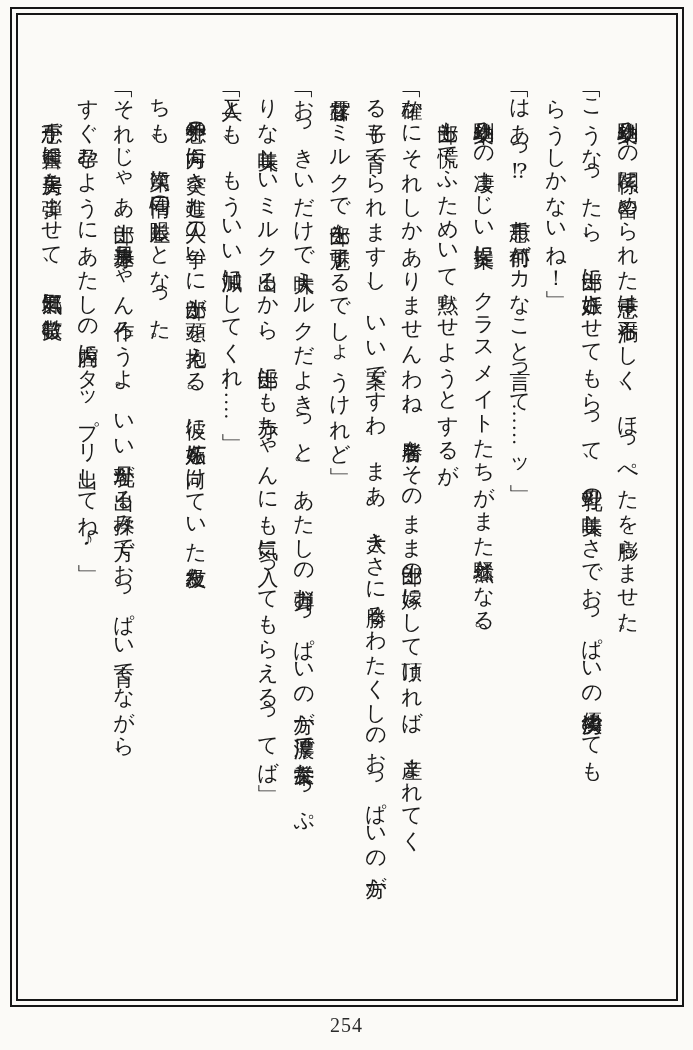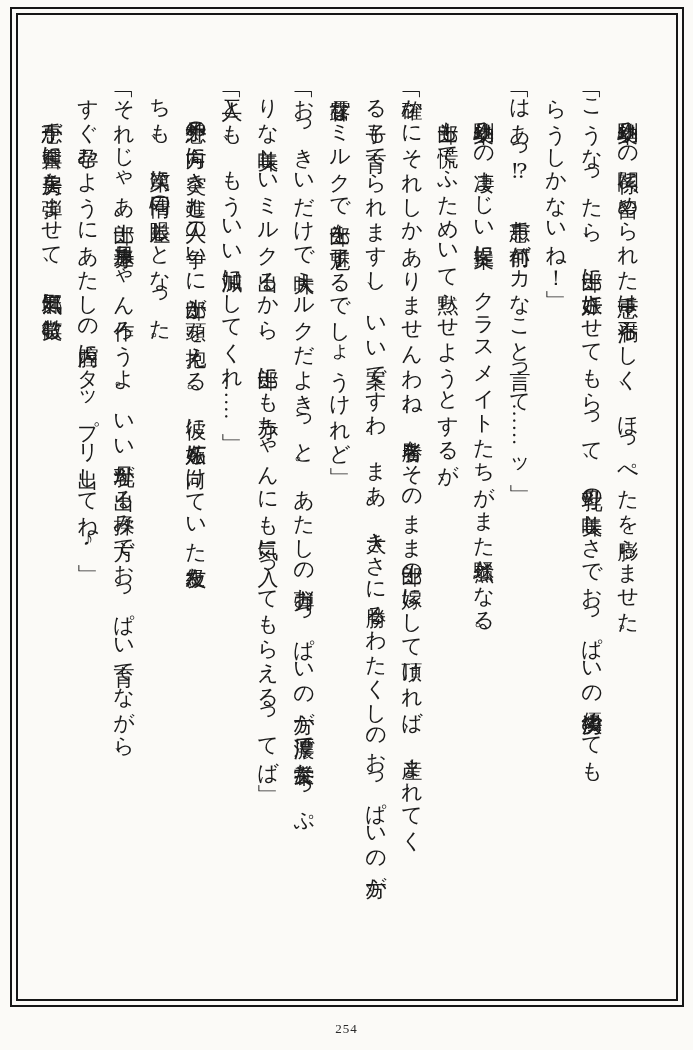--- a/index.html
+++ b/index.html
@@ -44,21 +44,21 @@
     white-space: pre;
     margin: 0;
     padding: 0;
   }
   .page-number {
     position: absolute;
     left: 0;
     right: 0;
     bottom: 13px;
     text-align: center;
-    font-size: 13px;
+    font-size: 20px;
     letter-spacing: 1px;
     color: #2a2a2a;
   }
 </style>
 </head>
 <body>
 
 <div class="book-page">
 
   <div class="frame-outer">

